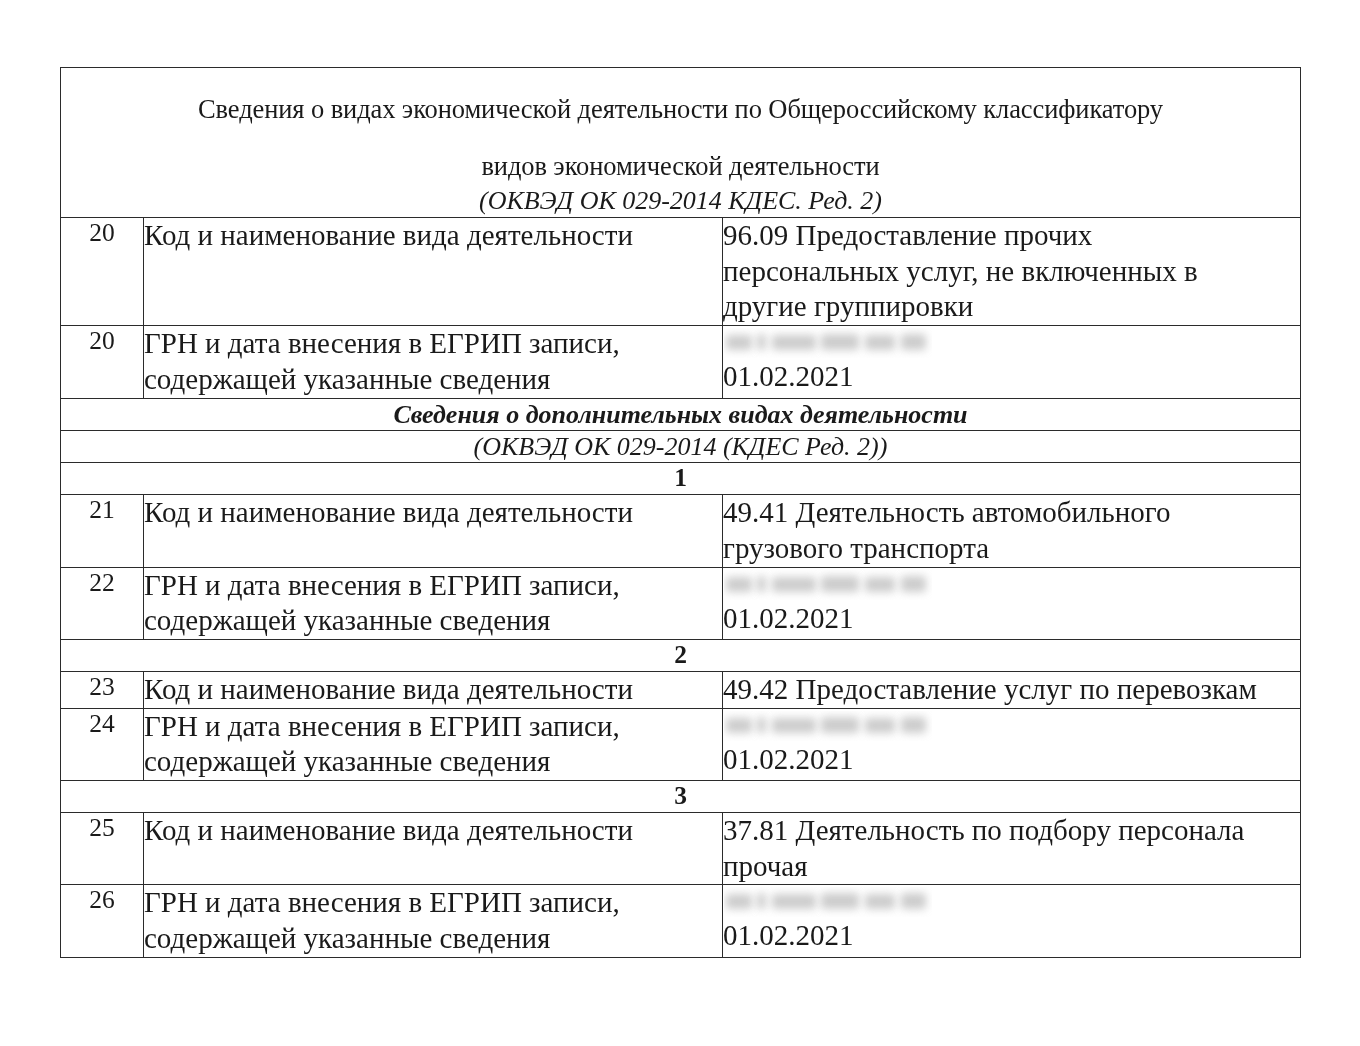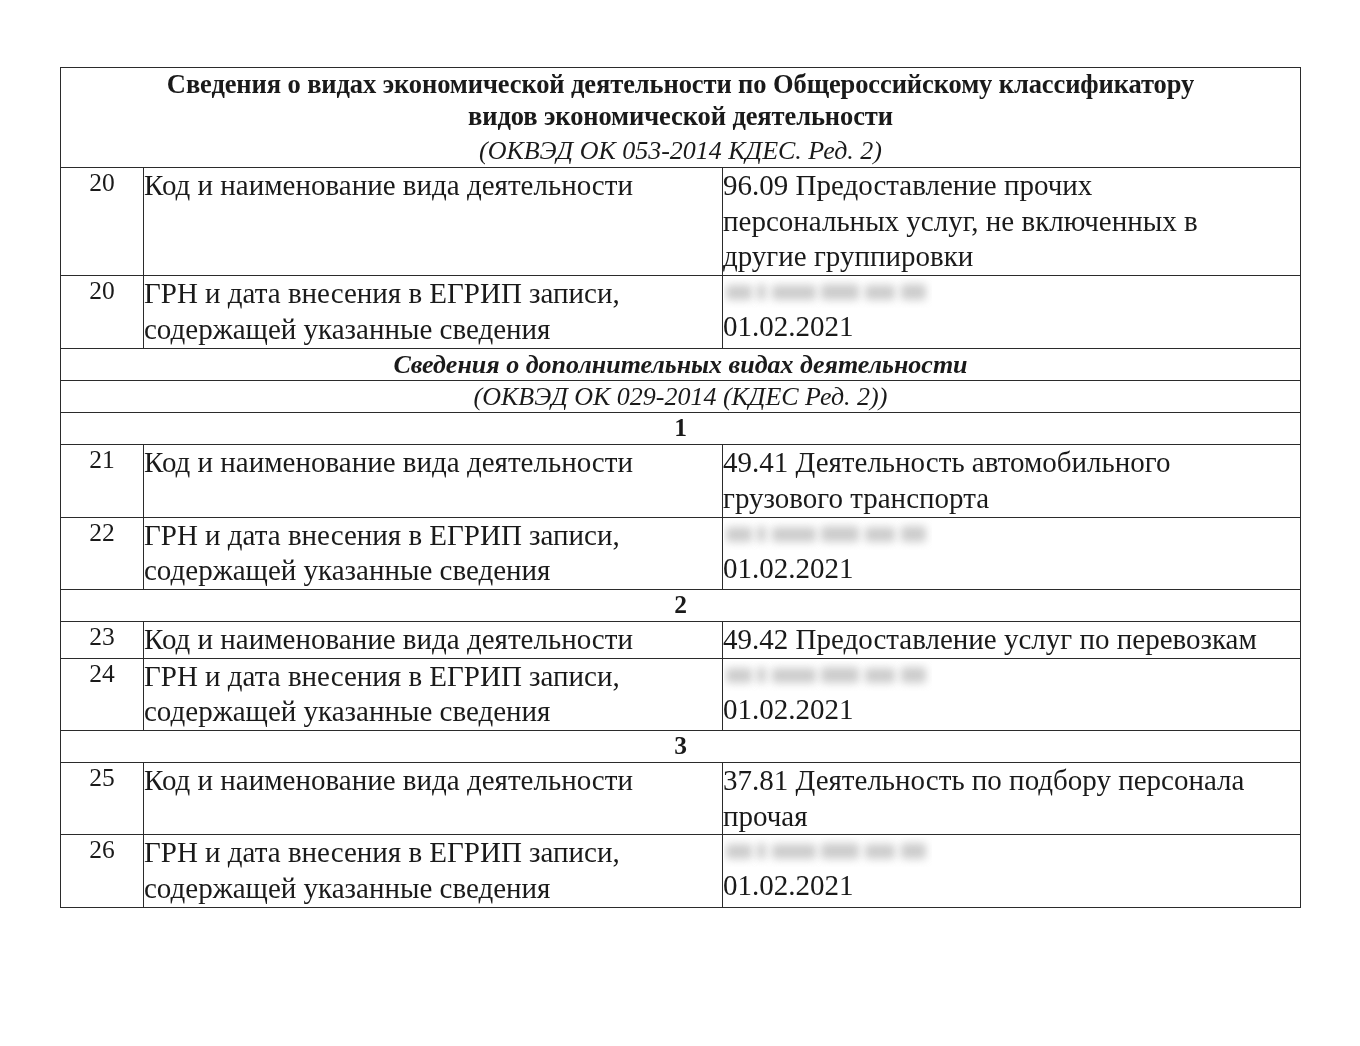--- a/index.html
+++ b/index.html
@@ -56,24 +56,25 @@
     padding: 6px 4px 0 4px;
     line-height: 1.2;
   }
 
   
   .title-cell {
     text-align: center;
     padding: 10px 18px 13px 18px;
   }
   .title-main {
-    font-weight: bold;
+    font-weight: normal;
     font-size: 26.5px;
     line-height: 1.21;
     letter-spacing: -0.1px;
+    margin-top: 25px;
   }
   .title-sub {
     font-style: italic;
     font-size: 26px;
     line-height: 1.22;
     padding-top: 3px;
   }
 
   
   .section-cell {
@@ -132,21 +133,21 @@
       <col class="col-num">
       <col class="col-label">
       <col class="col-value">
     </colgroup>
     <tbody>
 
       <tr>
         <td colspan="3" class="title-cell">
           <div class="title-main">Сведения о видах экономической деятельности по Общероссийскому классификатору</div>
           <div class="title-main">видов экономической деятельности</div>
-          <div class="title-sub">(ОКВЭД ОК 053-2014 КДЕС. Ред. 2)</div>
+          <div class="title-sub">(ОКВЭД ОК 029-2014 КДЕС. Ред. 2)</div>
         </td>
       </tr>
 
 
       <tr>
         <td class="num">20</td>
         <td class="cell-pad">Код и наименование вида деятельности</td>
         <td class="cell-pad">
           <span class="value-line">96.09 Предоставление прочих</span>
           <span class="value-line">персональных услуг, не включенных в</span>

